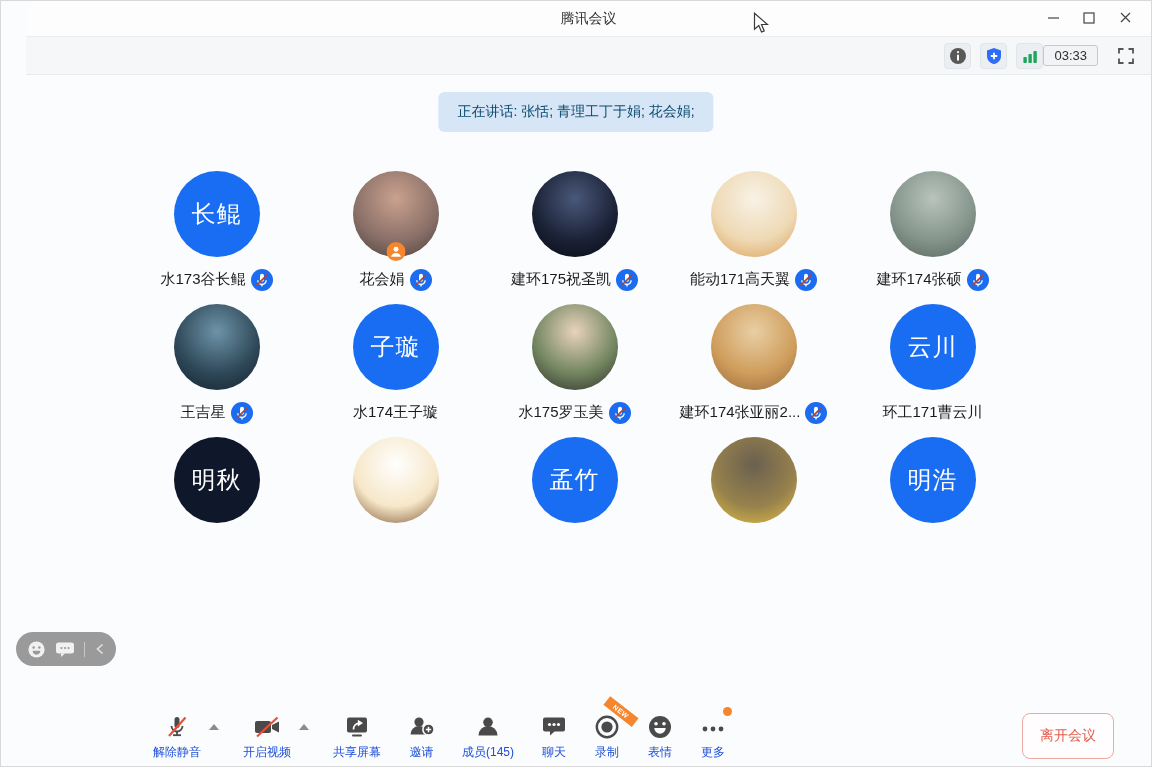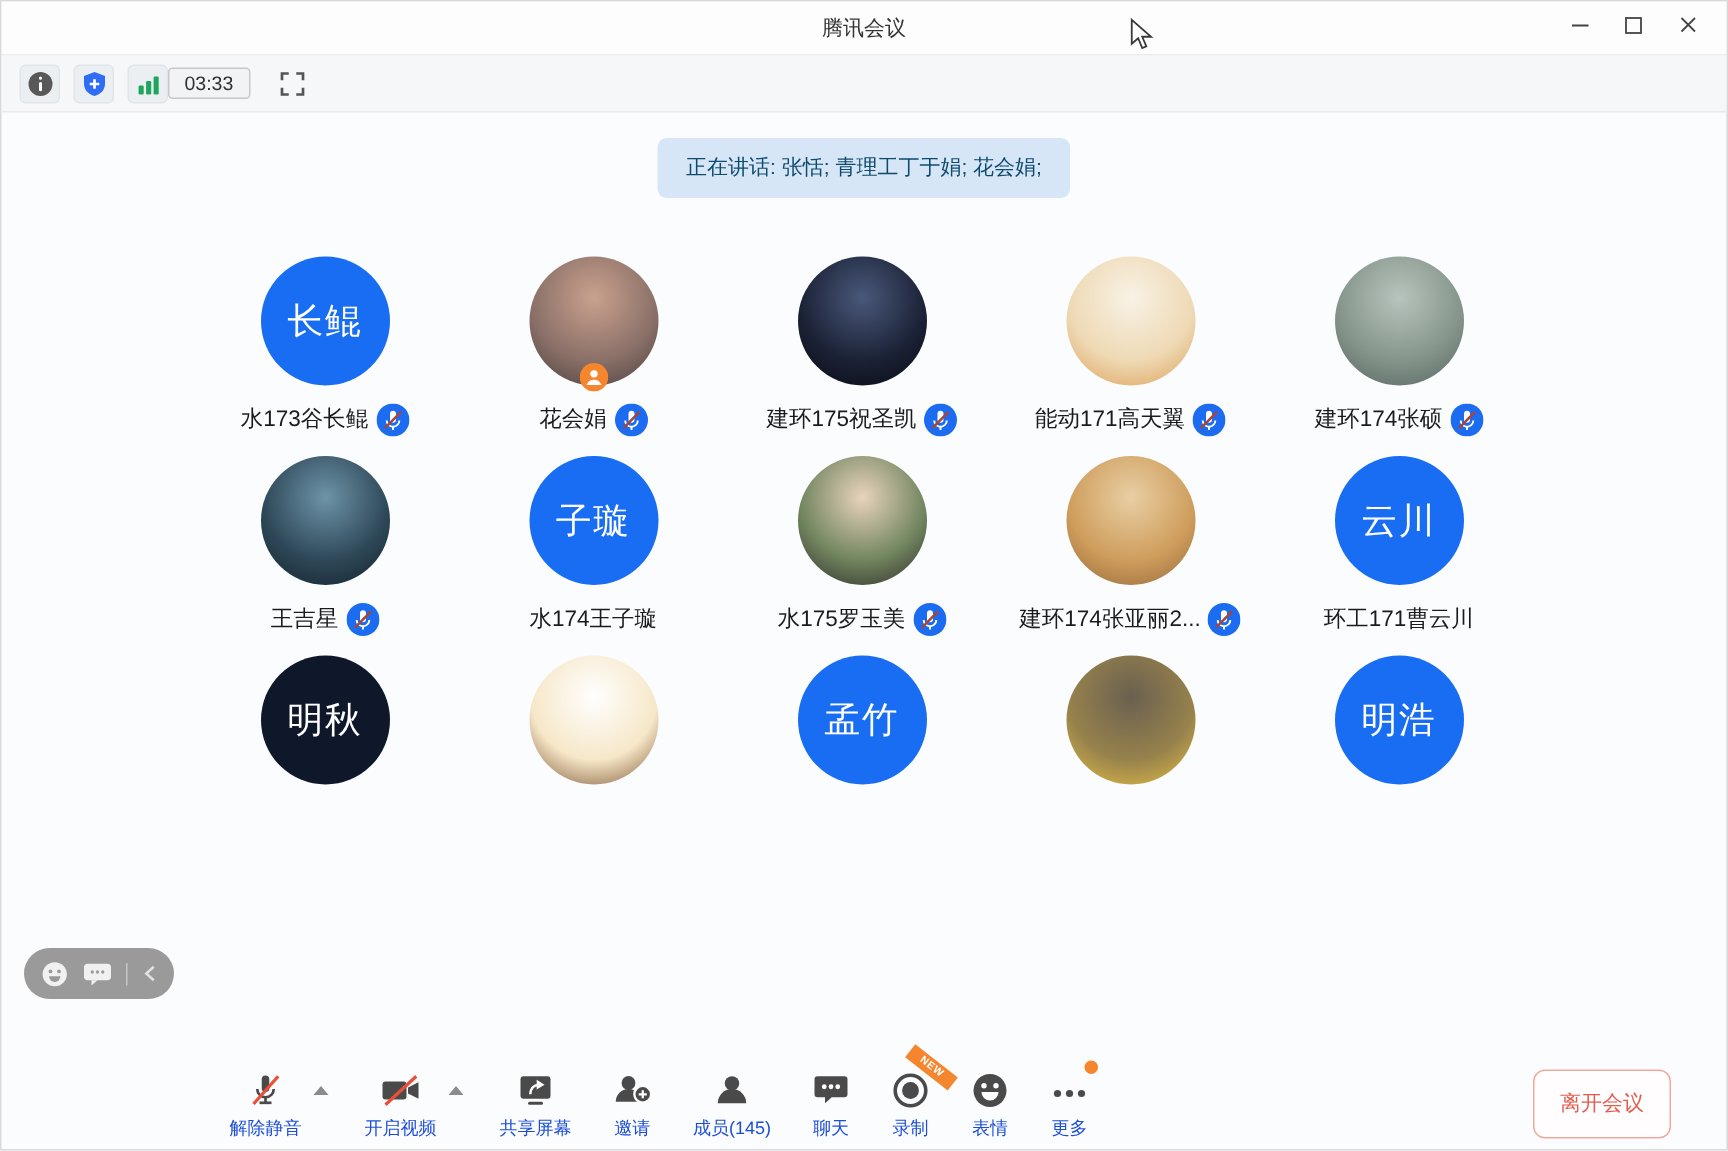--- a/index.html
+++ b/index.html
@@ -2,30 +2,31 @@
 <html><head>
 <meta charset="utf-8">
 <style>
   * { box-sizing: border-box; }
   html,body { margin:0; padding:0; background:#e9e9e9; }
   .window {
     position:relative; width:1152px; height:767px; margin:0 auto;
     background:#fbfcfd; overflow:hidden;
     font-family:"Liberation Sans","DejaVu Sans",sans-serif;
     border:1px solid #d9d9d9;
+    padding-left:25px;
   }
   
   .titlebar { height:36px; background:#fdfdfd; border-bottom:1px solid #ececec;
     display:flex; align-items:center; justify-content:center; position:relative; }
   .title { font-size:14px; color:#333; }
   .win-controls { position:absolute; right:8px; top:0; height:100%; display:flex; align-items:center; }
   .win-btn { width:36px; height:30px; display:flex; align-items:center; justify-content:center; cursor:default; }
   
   .topbar { height:38px; background:#f6f7f9; border-bottom:1px solid #e9eaec;
-    display:flex; align-items:center; justify-content:flex-start; padding:0 12px; }
+    display:flex; align-items:center; justify-content:flex-end; padding:0 12px; }
   .topbar-left { display:flex; gap:9px; }
   .tl-btn { width:27px; height:26px; background:#eceff2; border:1px solid #e1e4e8;
     border-radius:4px; display:flex; align-items:center; justify-content:center; }
   .topbar-right { display:flex; align-items:center; gap:15px; }
   .timer { border:1px solid #c6c8ca; background:#f2f3f4; border-radius:3px;
     padding:2px 10px; font-size:13px; color:#2f2f2f; }
   .fs-btn { width:26px; height:26px; display:flex; align-items:center; justify-content:center; }
   
   .banner { position:absolute; top:91px; left:50%; transform:translateX(-50%);
     background:#d7e6f6; color:#0c4a6e; font-size:14px; padding:11px 19px;

